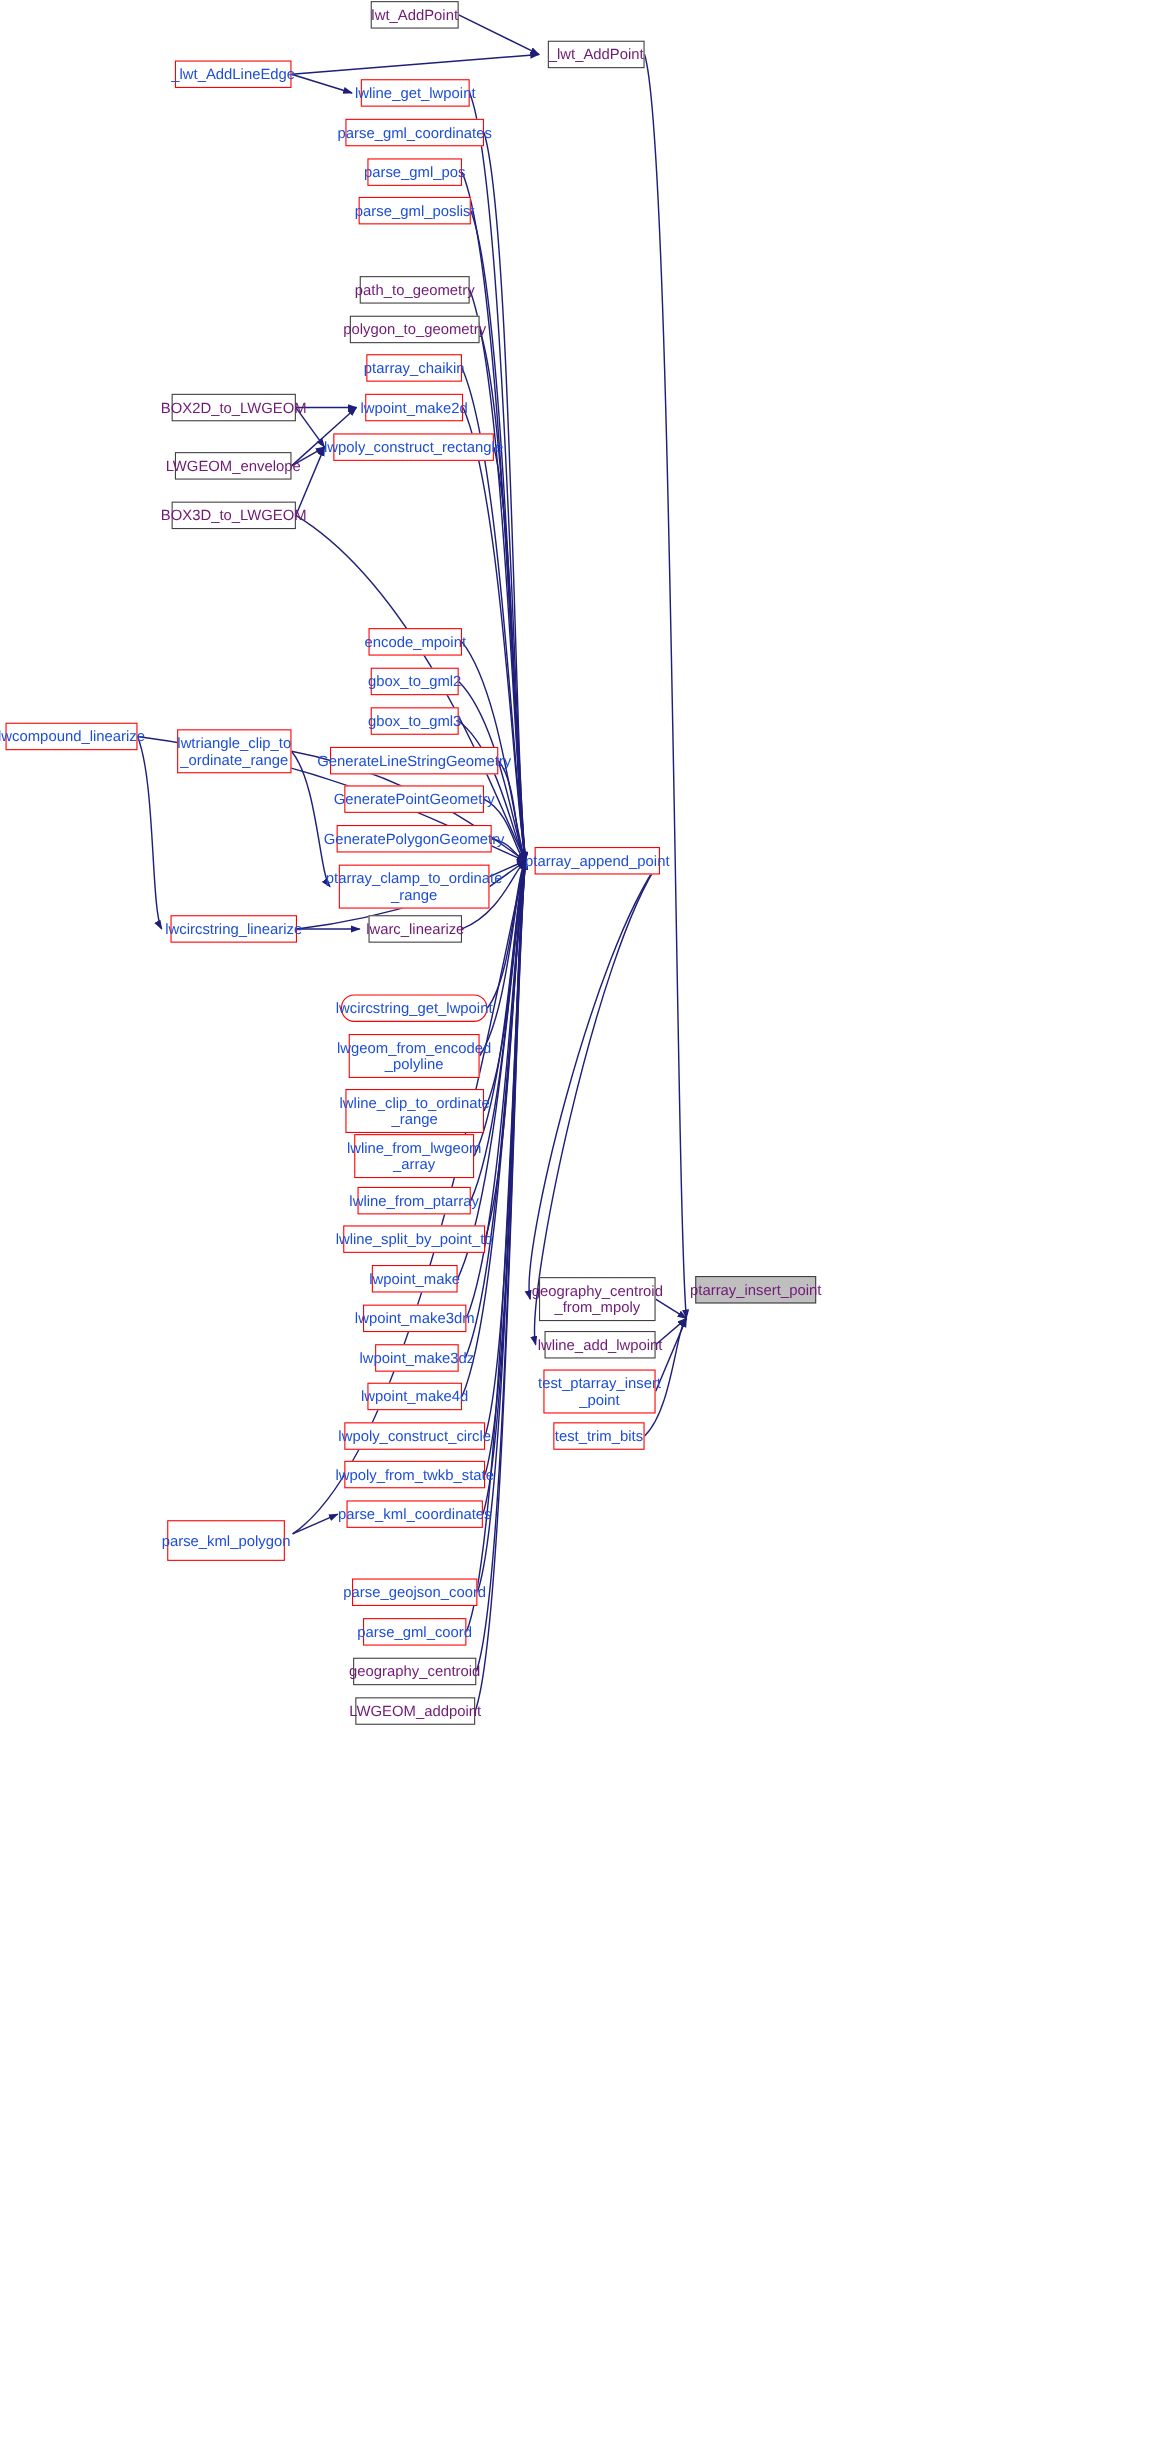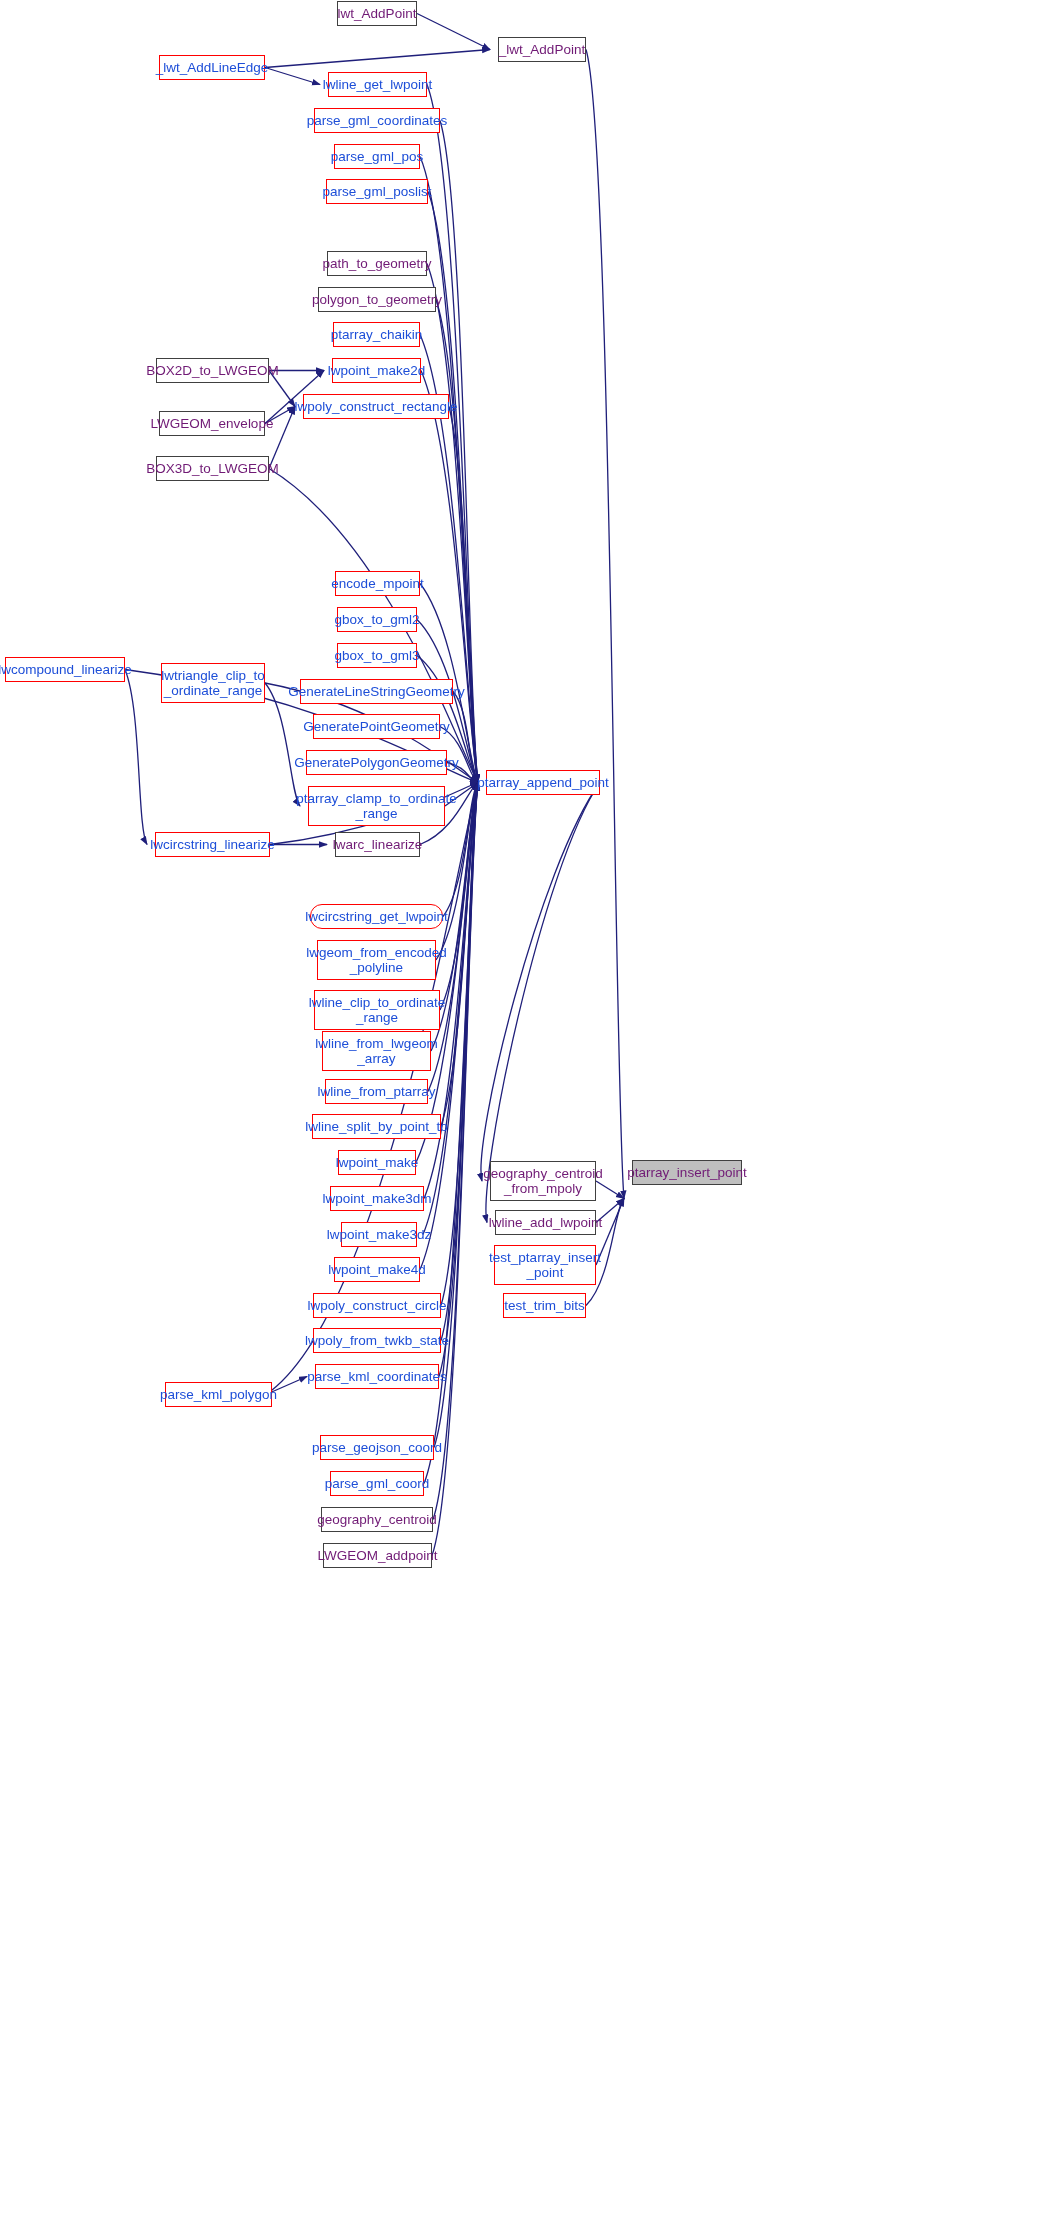--- a/index.html
+++ b/index.html
@@ -162,21 +162,21 @@
 _array</div>
     <div class="node red" style="left: 325px; top: 1079px; width: 103px; height: 25px;">lwline_from_ptarray</div>
     <div class="node red" style="left: 312px; top: 1114px; width: 129px; height: 25px;">lwline_split_by_point_to</div>
     <div class="node red" style="left: 338px; top: 1150px; width: 78px; height: 25px;">lwpoint_make</div>
     <div class="node red" style="left: 330px; top: 1186px; width: 94px; height: 25px;">lwpoint_make3dm</div>
     <div class="node red" style="left: 341px; top: 1222px; width: 76px; height: 25px;">lwpoint_make3dz</div>
     <div class="node red" style="left: 334px; top: 1257px; width: 86px; height: 25px;">lwpoint_make4d</div>
     <div class="node red" style="left: 313px; top: 1293px; width: 128px; height: 25px;">lwpoly_construct_circle</div>
     <div class="node red" style="left: 313px; top: 1328px; width: 128px; height: 25px;">lwpoly_from_twkb_state</div>
     <div class="node red" style="left: 315px; top: 1364px; width: 124px; height: 25px;">parse_kml_coordinates</div>
-    <div class="node red" style="left: 165px; top: 1382px; width: 107px; height: 25px;">parse_kml_polygon</div>
+    <div class="node red" style="left: 152px; top: 1382px; width: 107px; height: 37px;">parse_kml_polygon</div>
     <div class="node red" style="left: 320px; top: 1435px; width: 114px; height: 25px;">parse_geojson_coord</div>
     <div class="node red" style="left: 330px; top: 1471px; width: 94px; height: 25px;">parse_gml_coord</div>
     <div class="node black" style="left: 321px; top: 1507px; width: 112px; height: 25px;">geography_centroid</div>
     <div class="node black" style="left: 323px; top: 1543px; width: 109px; height: 25px;">LWGEOM_addpoint</div>
     <div class="node red" style="left: 486px; top: 770px; width: 114px; height: 25px;">ptarray_append_point</div>
     <div class="node black" style="left: 490px; top: 1161px; width: 106px; height: 40px;">geography_centroid
 _from_mpoly</div>
     <div class="node black" style="left: 495px; top: 1210px; width: 101px; height: 25px;">lwline_add_lwpoint</div>
     <div class="node red" style="left: 494px; top: 1245px; width: 102px; height: 40px;">test_ptarray_insert
 _point</div>

